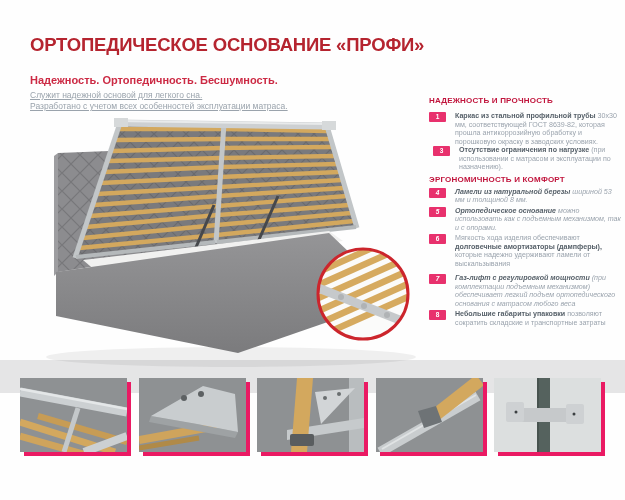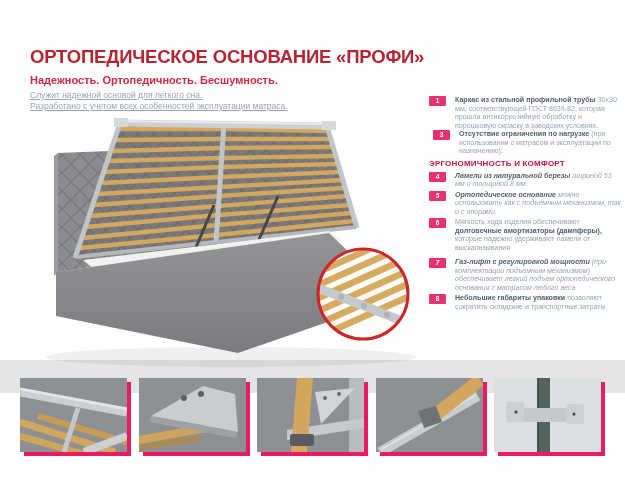--- a/index.html
+++ b/index.html
@@ -1,19 +1,19 @@
 <!DOCTYPE html>
 <html><head>
 <meta charset="utf-8">
 <style>
   html,body{margin:0;padding:0;background:#fff;}
   .page{position:relative;width:625px;height:500px;background:#fefefe;overflow:hidden;
         font-family:"Liberation Sans",sans-serif;}
   .band{position:absolute;left:0;top:360px;width:625px;height:33px;background:#e5e5e6;}
-  .title{position:absolute;left:30px;top:46px;margin:0;font-size:18.5px;font-weight:bold;
+  .title{position:absolute;left:30px;top:34px;margin:0;font-size:18.5px;font-weight:bold;
          color:#b5242f;letter-spacing:-.2px;white-space:nowrap;}
   .subtitle{position:absolute;left:30px;top:74px;margin:0;font-size:11px;font-weight:bold;
          color:#cc2a44;white-space:nowrap;}
   .desc{position:absolute;left:30px;top:90px;margin:0;font-size:8.5px;line-height:11px;
          color:#9aa3ac;text-decoration:underline;}
   .hero{position:absolute;left:26px;top:110px;width:402px;height:266px;}
   .col{position:absolute;left:429px;top:96px;width:196px;}
   .sec-title{font-size:8px;font-weight:bold;color:#c1143c;letter-spacing:.2px;
          line-height:9px;margin:0 0 7px 0;}
   .item{display:flex;align-items:flex-start;}
@@ -143,20 +143,21 @@
           <circle cx="315" cy="187" r="3" fill="#b0b3b5"></circle>
           <circle cx="338" cy="196" r="3" fill="#b0b3b5"></circle>
           <circle cx="361" cy="205" r="3" fill="#b0b3b5"></circle>
         </g>
         <circle cx="337" cy="184" r="45" fill="none" stroke="#cc252c" stroke-width="3"></circle>
       </g>
     </svg>
   </div>
 
   <div class="col">
+    <div class="sec-title">НАДЕЖНОСТЬ И ПРОЧНОСТЬ</div>
 
     <div class="item mb0">
       <span class="badge">1</span>
       <p class="itext"><span></span><span class="b">Каркас из стальной профильной трубы</span><span> 30х30 мм, соответствующей ГОСТ 8639-82, которая прошла антикоррозийную обработку и порошковую окраску в заводских условиях.</span></p>
     </div>
 
 
     <div class="item mb3">
       <span class="badge">3</span>
       <p class="itext"><span></span><span class="b">Отсутствие ограничения по нагрузке</span><span> (при использовании с матрасом и эксплуатации по назначению).</span></p>

